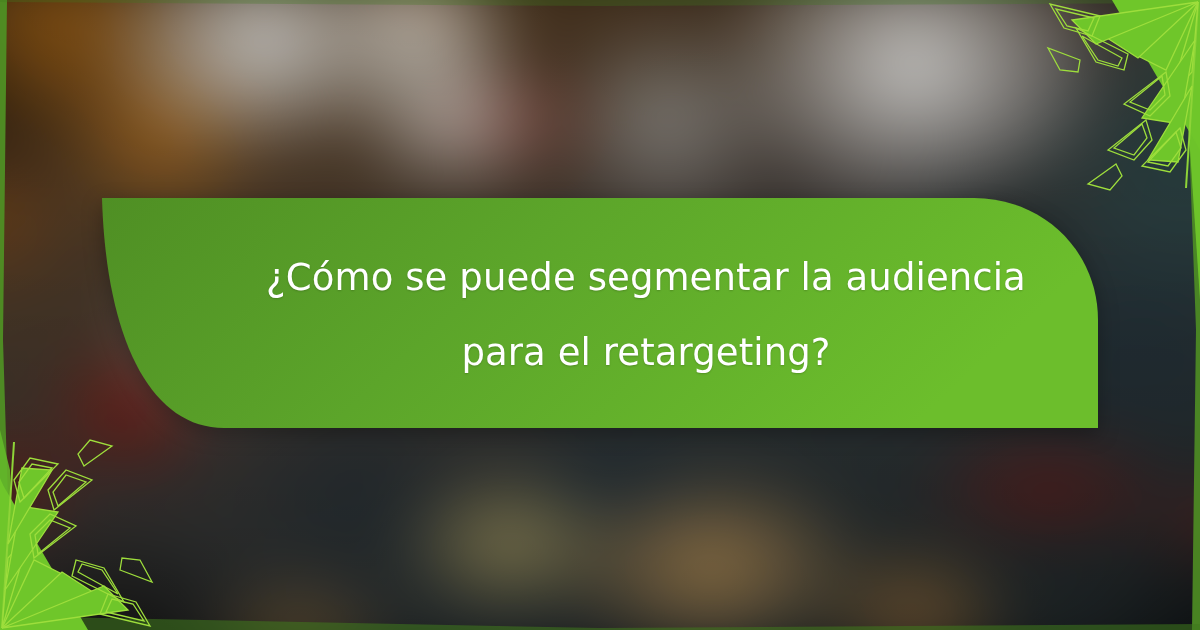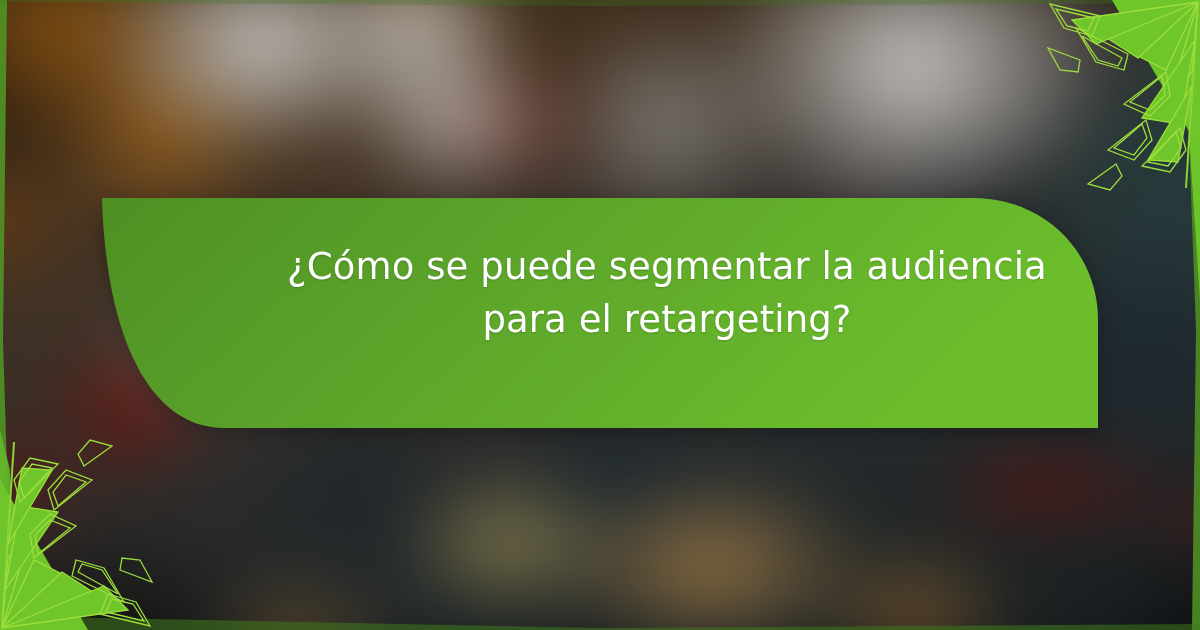--- a/index.html
+++ b/index.html
@@ -87,27 +87,27 @@
   .banner-wrap {
     position: absolute;
     left: 84px;
     top: 188px;
     width: 1030px;
     height: 256px;
     filter: drop-shadow(0 6px 10px rgba(0,0,0,0.30));
   }
   .banner-title {
     position: absolute;
-    left: 173px;
+    left: 152px;
     top: 52px;
     width: 820px;
     text-align: center;
     color: #ffffff;
     font-size: 37px;
-    line-height: 53px;
+    line-height: 75px;
     font-weight: 400;
     letter-spacing: 0.1px;
     text-shadow: 0 1px 2px rgba(0,0,0,0.18);
     white-space: pre-line;
   }
 </style>
 </head>
 <body>
 
 <div id="canvas">

